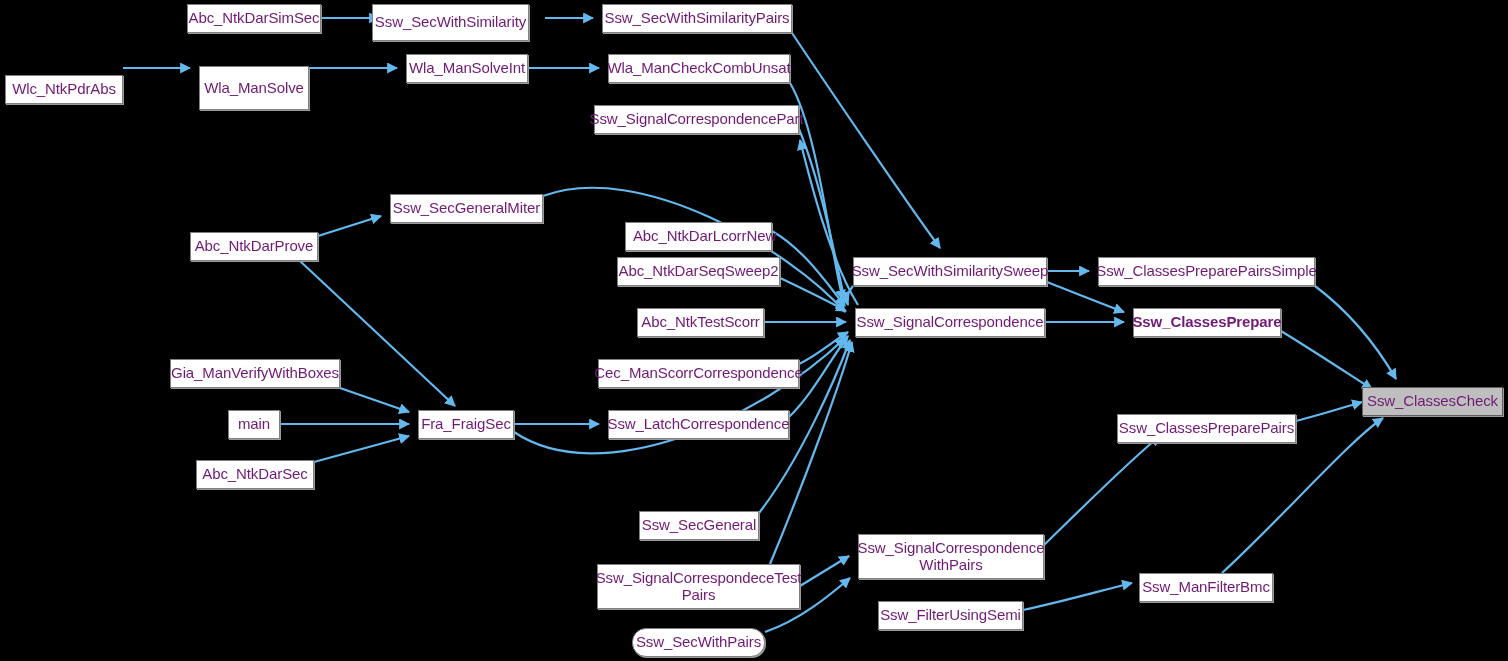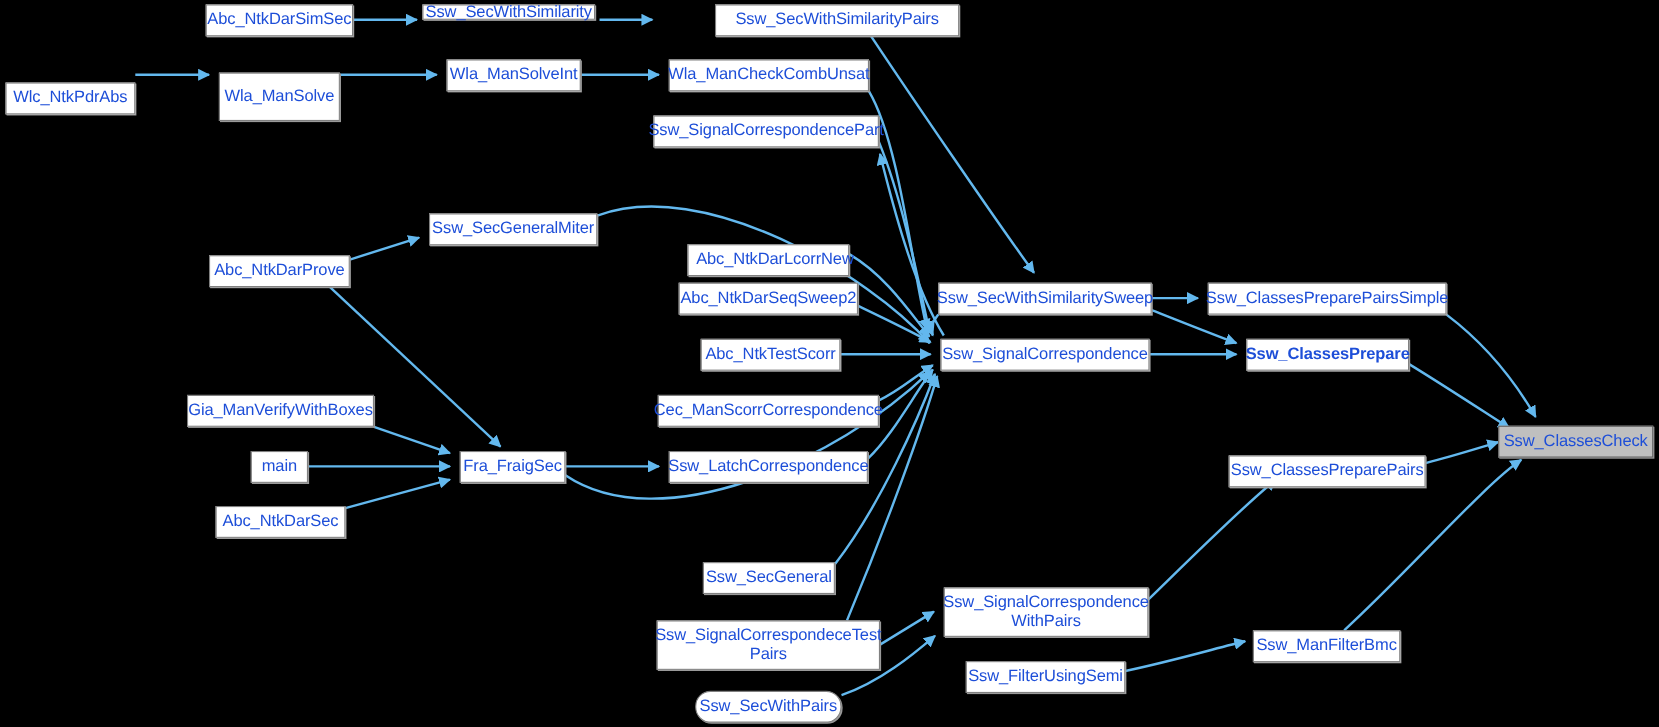--- a/index.html
+++ b/index.html
@@ -21,21 +21,21 @@
     top: 0;
     width: 1508px;
     height: 661px;
     pointer-events: none;
   }
   .node {
     position: absolute;
     box-sizing: border-box;
     background: #ffffff;
     border: 1px solid #808080;
-    color: #1d4ed8;
+    color: #701a75;
     font-size: 15px;
     line-height: 1.08;
     display: flex;
     align-items: center;
     justify-content: center;
     text-align: center;
     white-space: pre-line;
     letter-spacing: -0.1px;
     z-index: 5;
     box-shadow: 1px 1px 0 0 #9a9a9a;
@@ -89,22 +89,22 @@
         <path d="M318,236 L381,216" fill="none" stroke="#63b8ee" stroke-width="2.2" marker-end="url(#arrow)"></path>
         <path d="M300,261 L455,406" fill="none" stroke="#63b8ee" stroke-width="2.2" marker-end="url(#arrow)"></path>
         <path d="M543,196 C640,160 790,250 845,312" fill="none" stroke="#63b8ee" stroke-width="2.2" marker-end="url(#arrow)"></path>
         <path d="M340,388 L409,412" fill="none" stroke="#63b8ee" stroke-width="2.2" marker-end="url(#arrow)"></path>
         <path d="M280,424 L409,424" fill="none" stroke="#63b8ee" stroke-width="2.2" marker-end="url(#arrow)"></path>
         <path d="M314,462 L409,436" fill="none" stroke="#63b8ee" stroke-width="2.2" marker-end="url(#arrow)"></path>
       </g>
   </svg>
   <div id="node-layer">
       <div class="node" style="left: 187px; top: 4px; width: 134px; height: 29px;">Abc_NtkDarSimSec</div>
-      <div class="node" style="left: 384px; top: 4px; width: 157px; height: 14px;">Ssw_SecWithSimilarity</div>
-      <div class="node" style="left: 602px; top: 4px; width: 222px; height: 29px; margin-left: 48px;">Ssw_SecWithSimilarityPairs</div>
+      <div class="node" style="left: 372px; top: 4px; width: 157px; height: 37px;">Ssw_SecWithSimilarity</div>
+      <div class="node" style="left: 602px; top: 4px; width: 190px; height: 29px;">Ssw_SecWithSimilarityPairs</div>
       <div class="node" style="left: 5px; top: 54px; width: 118px; height: 29px; margin-top: 21px;">Wlc_NtkPdrAbs</div>
       <div class="node" style="left: 199px; top: 54px; width: 110px; height: 44px; margin-top: 12px;">Wla_ManSolve</div>
       <div class="node" style="left: 406px; top: 54px; width: 122px; height: 29px;">Wla_ManSolveInt</div>
       <div class="node" style="left: 608px; top: 54px; width: 182px; height: 29px;">Wla_ManCheckCombUnsat</div>
       <div class="node" style="left: 594px; top: 105px; width: 205px; height: 29px;">Ssw_SignalCorrespondencePart</div>
       <div class="node" style="left: 390px; top: 194px; width: 153px; height: 29px;">Ssw_SecGeneralMiter</div>
       <div class="node" style="left: 625px; top: 222px; width: 147px; height: 29px; padding-left: 12px;">Abc_NtkDarLcorrNew</div>
       <div class="node" style="left: 190px; top: 232px; width: 128px; height: 29px;">Abc_NtkDarProve</div>
       <div class="node" style="left: 617px; top: 257px; width: 163px; height: 29px;">Abc_NtkDarSeqSweep2</div>
       <div class="node" style="left: 853px; top: 257px; width: 194px; height: 29px;">Ssw_SecWithSimilaritySweep</div>

